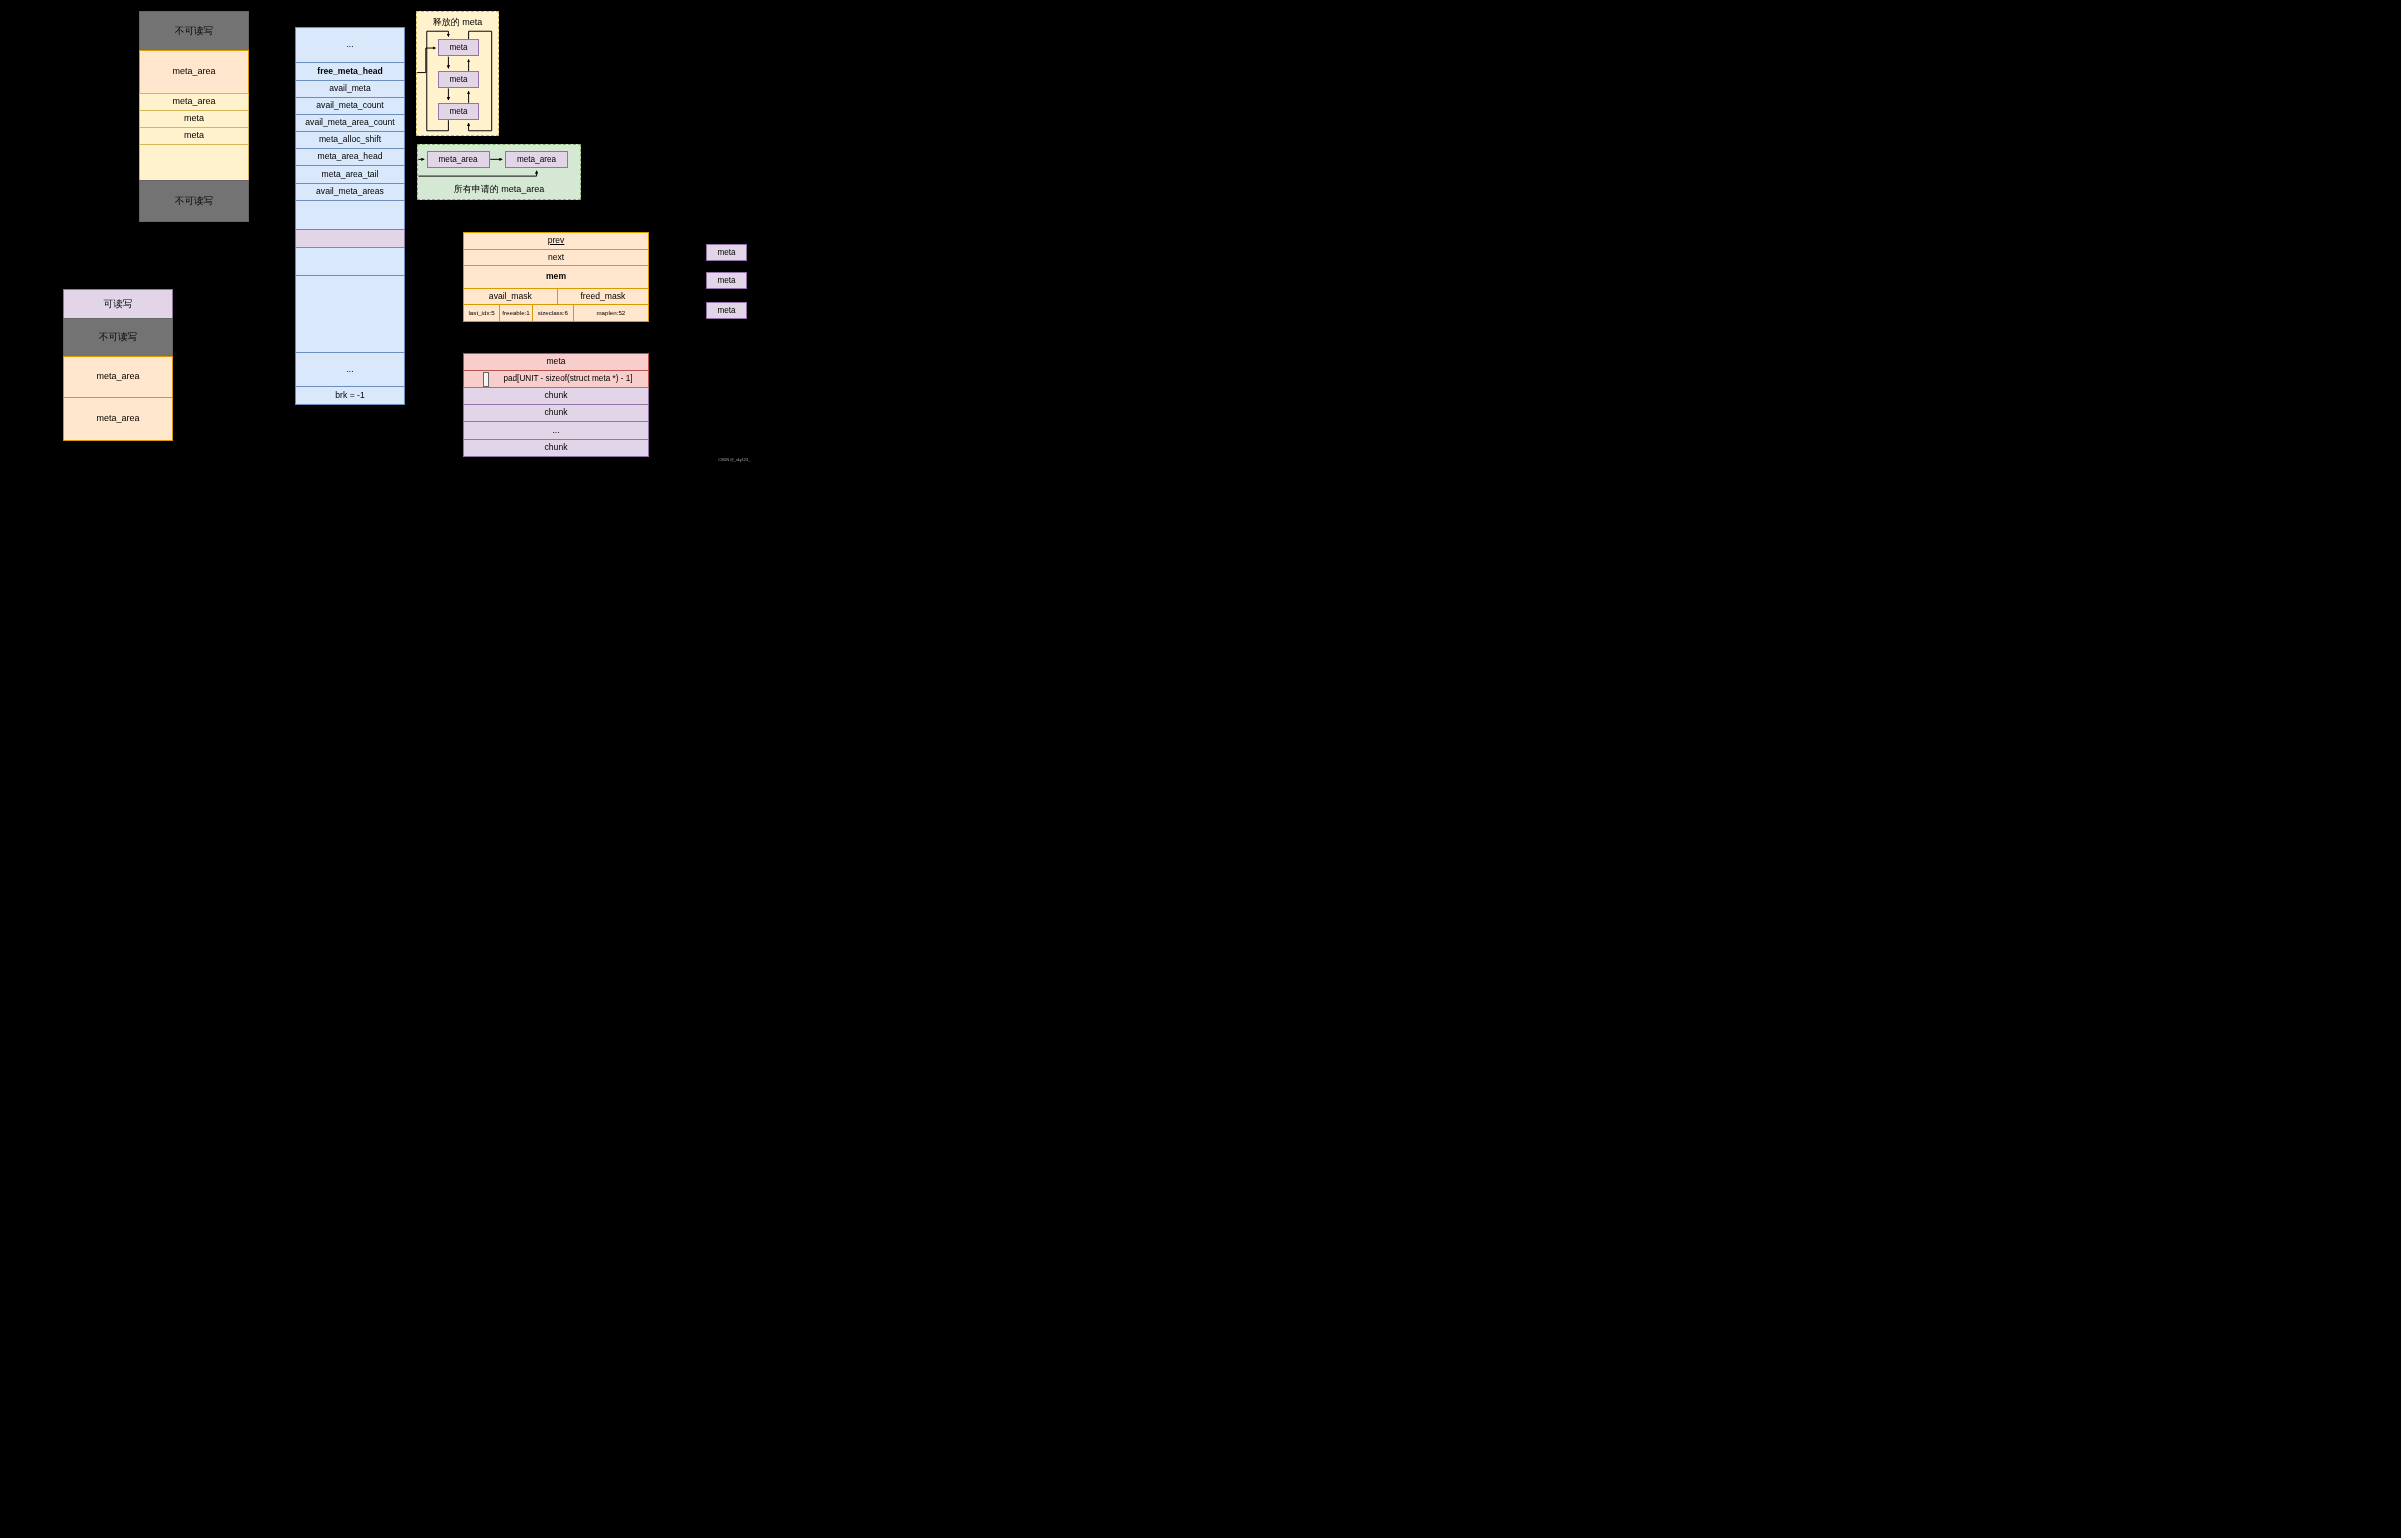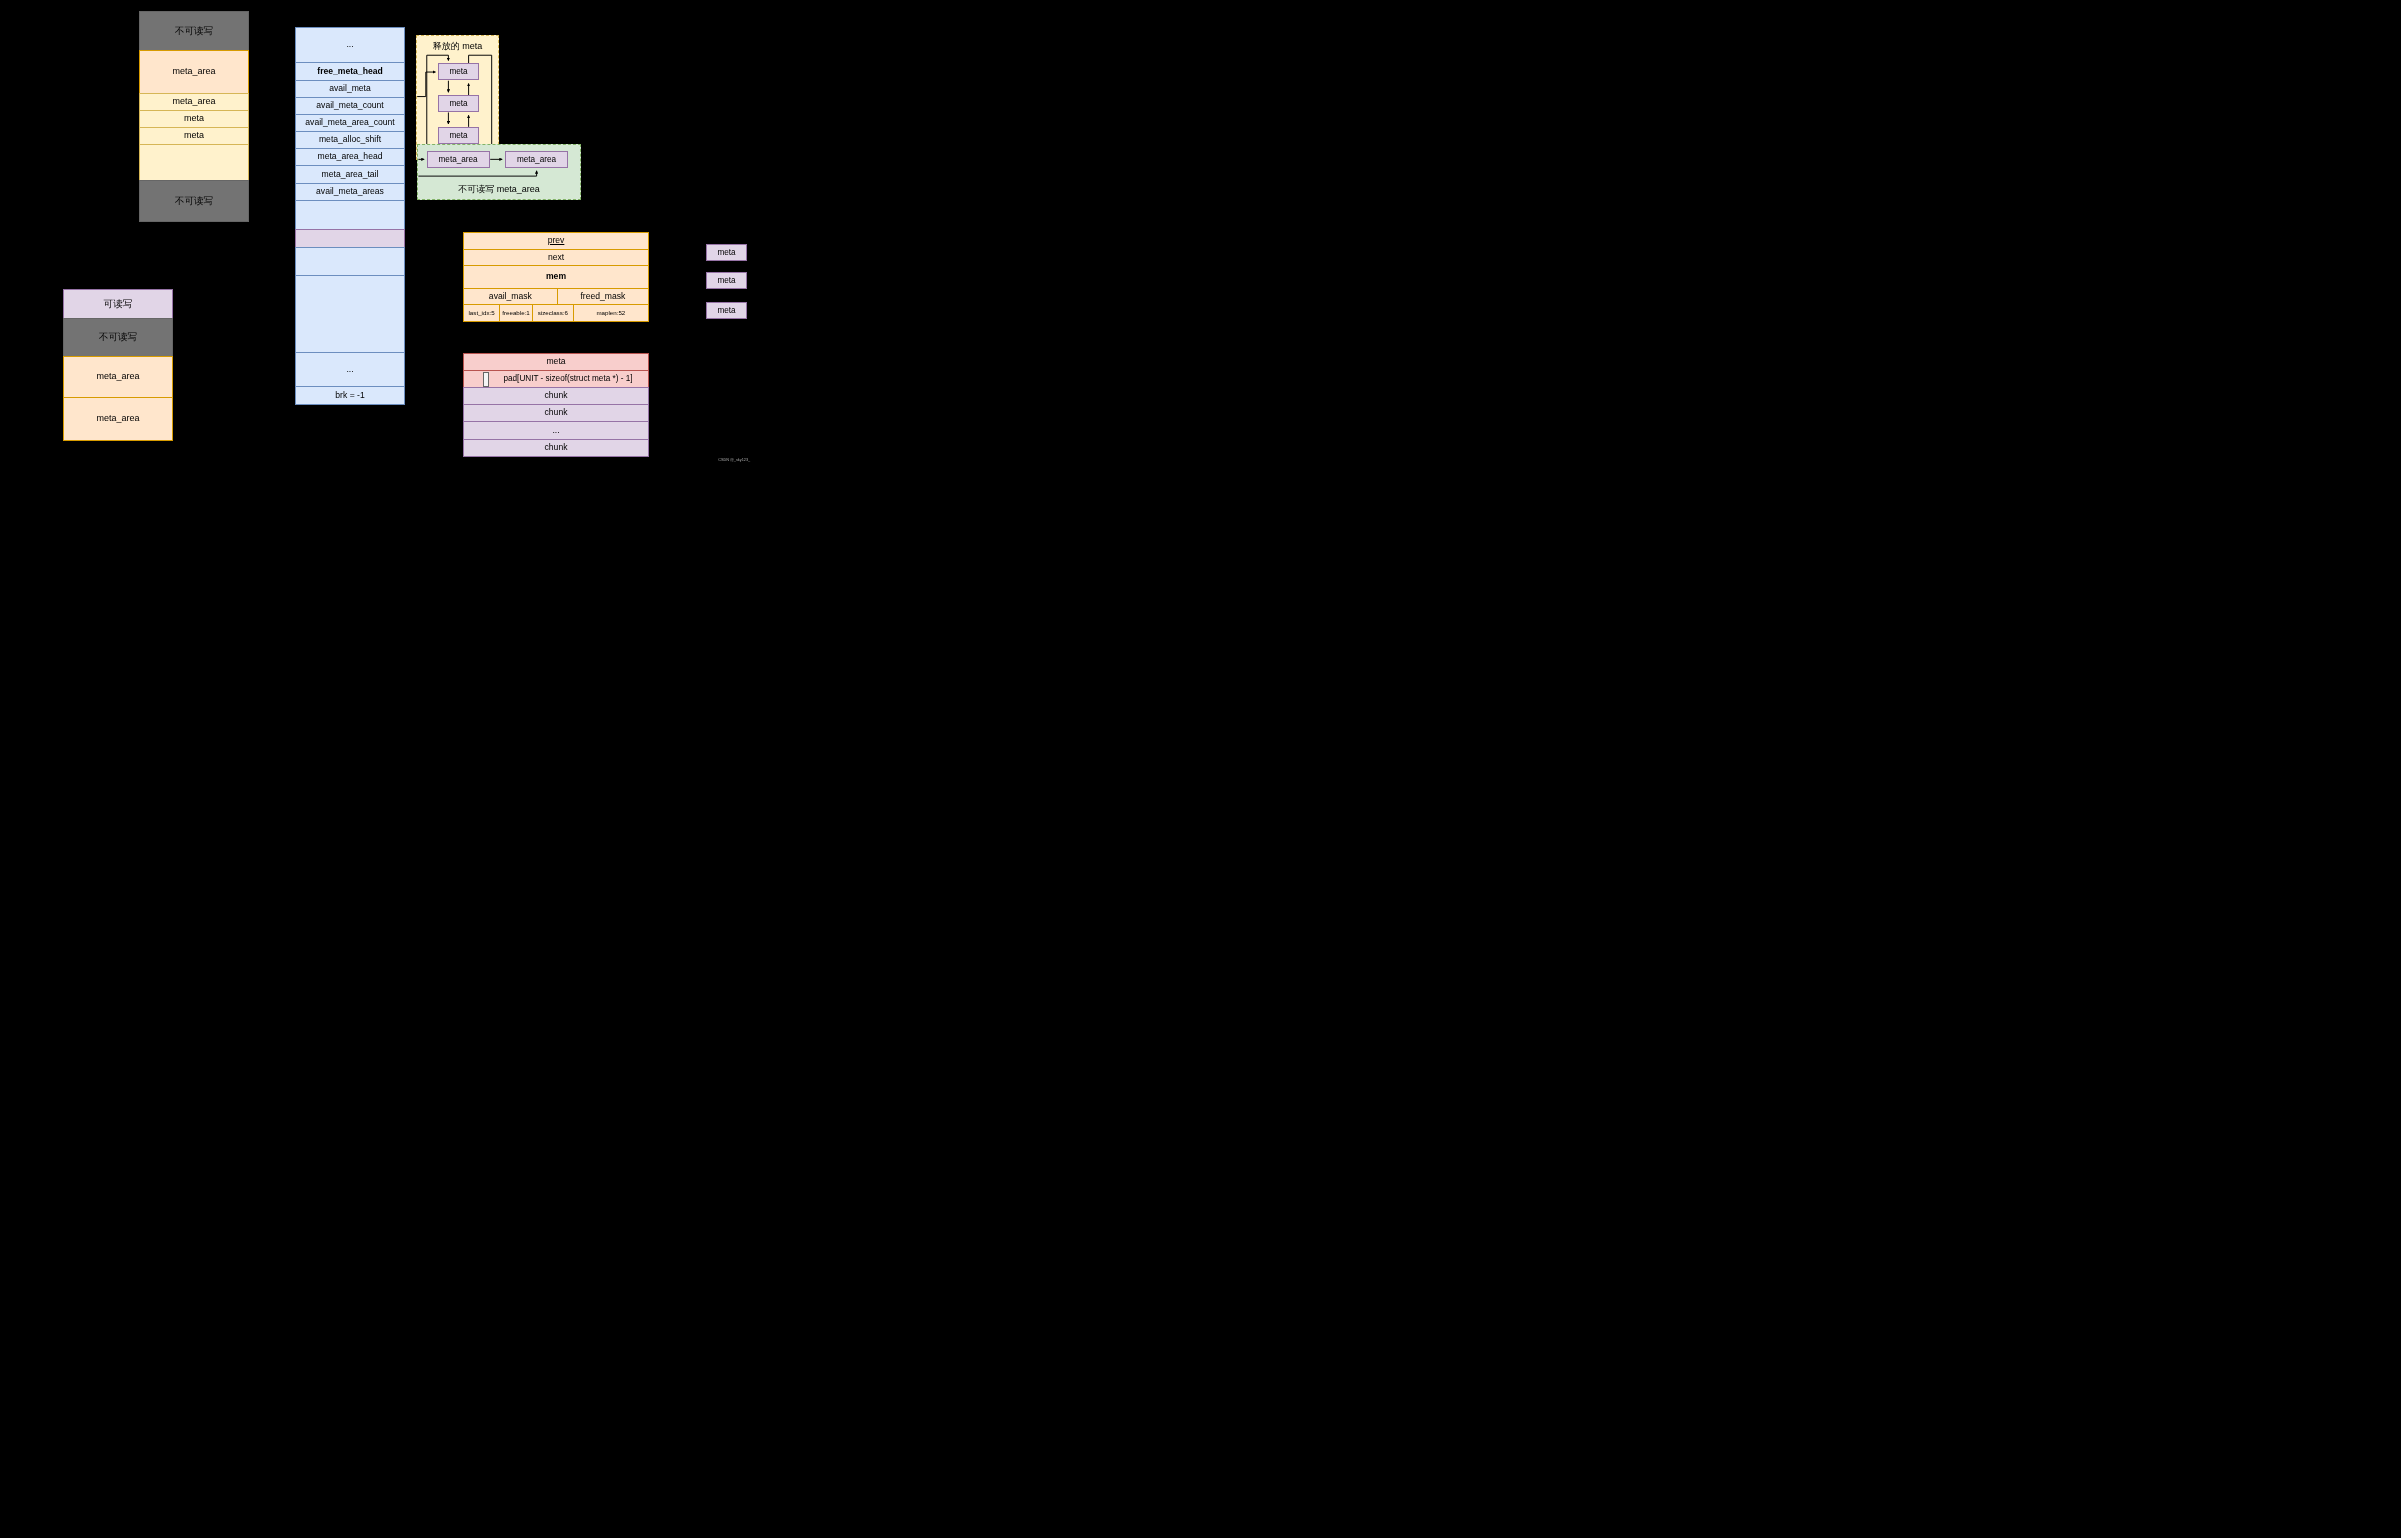--- a/index.html
+++ b/index.html
@@ -67,21 +67,21 @@
     <div class="row blue" style="height:19px;">meta_area_tail</div>
     <div class="row blue" style="height:18px;">avail_meta_areas</div>
     <div class="row blue" style="height:30px;"></div>
     <div class="row purple" style="height:19px;"></div>
     <div class="row blue" style="height:29px;"></div>
     <div class="row blue" style="height:78px;"></div>
     <div class="row blue" style="height:35px;">...</div>
     <div class="row blue" style="height:19px;">brk = -1</div>
   </div>
 
-  <div class="groupbox dashed-yellow" style="left:416px;top:11px;width:83px;height:125px;margin-top:24px;">
+  <div class="groupbox dashed-yellow" style="left:416px;top:11px;width:83px;height:125px;">
     <div class="boxtitle" style="top:3.8px;">释放的 meta</div>
     <svg class="arrows" width="83" height="125" viewBox="0 0 172 260">
       <defs>
         <marker id="ah1" markerWidth="7" markerHeight="7" refX="6" refY="3.5" orient="auto" markerUnits="userSpaceOnUse">
           <path d="M0,0 L7,3.5 L0,7 z" fill="#000"></path>
         </marker>
       </defs>
       <g stroke="#000" stroke-width="2" fill="none">
         <path d="M65,93 L65,117" marker-end="url(#ah1)"></path>
         <path d="M65,159 L65,183" marker-end="url(#ah1)"></path>
@@ -105,21 +105,21 @@
         </marker>
       </defs>
       <g stroke="#000" stroke-width="2" fill="none">
         <path d="M0,30 L12,30" marker-end="url(#ah2)"></path>
         <path d="M150,30 L175,30" marker-end="url(#ah2)"></path>
         <path d="M0,65 L247,65 L247,54" marker-end="url(#ah2)"></path>
       </g>
     </svg>
     <div class="node" style="left:8.6px;top:5.8px;width:63px;height:17.3px;">meta_area</div>
     <div class="node" style="left:87px;top:5.8px;width:63px;height:17.3px;">meta_area</div>
-    <div class="boxtitle" style="top:38px;">不可读写 meta_area</div>
+    <div class="boxtitle" style="top:38px;">所有申请的 meta_area</div>
   </div>
 
   <div class="stack thick" style="left:463px;top:232px;width:186px;">
     <div class="row orange" style="height:18px;text-decoration:underline;">prev</div>
     <div class="row orange" style="height:18px;">next</div>
     <div class="row orange" style="height:24px;font-weight:bold;">mem</div>
     <div class="row orange cells" style="height:18px;">
       <div class="cell" style="width:50.4%;">avail_mask</div>
       <div class="cell" style="width:49.6%;">freed_mask</div>
     </div>

